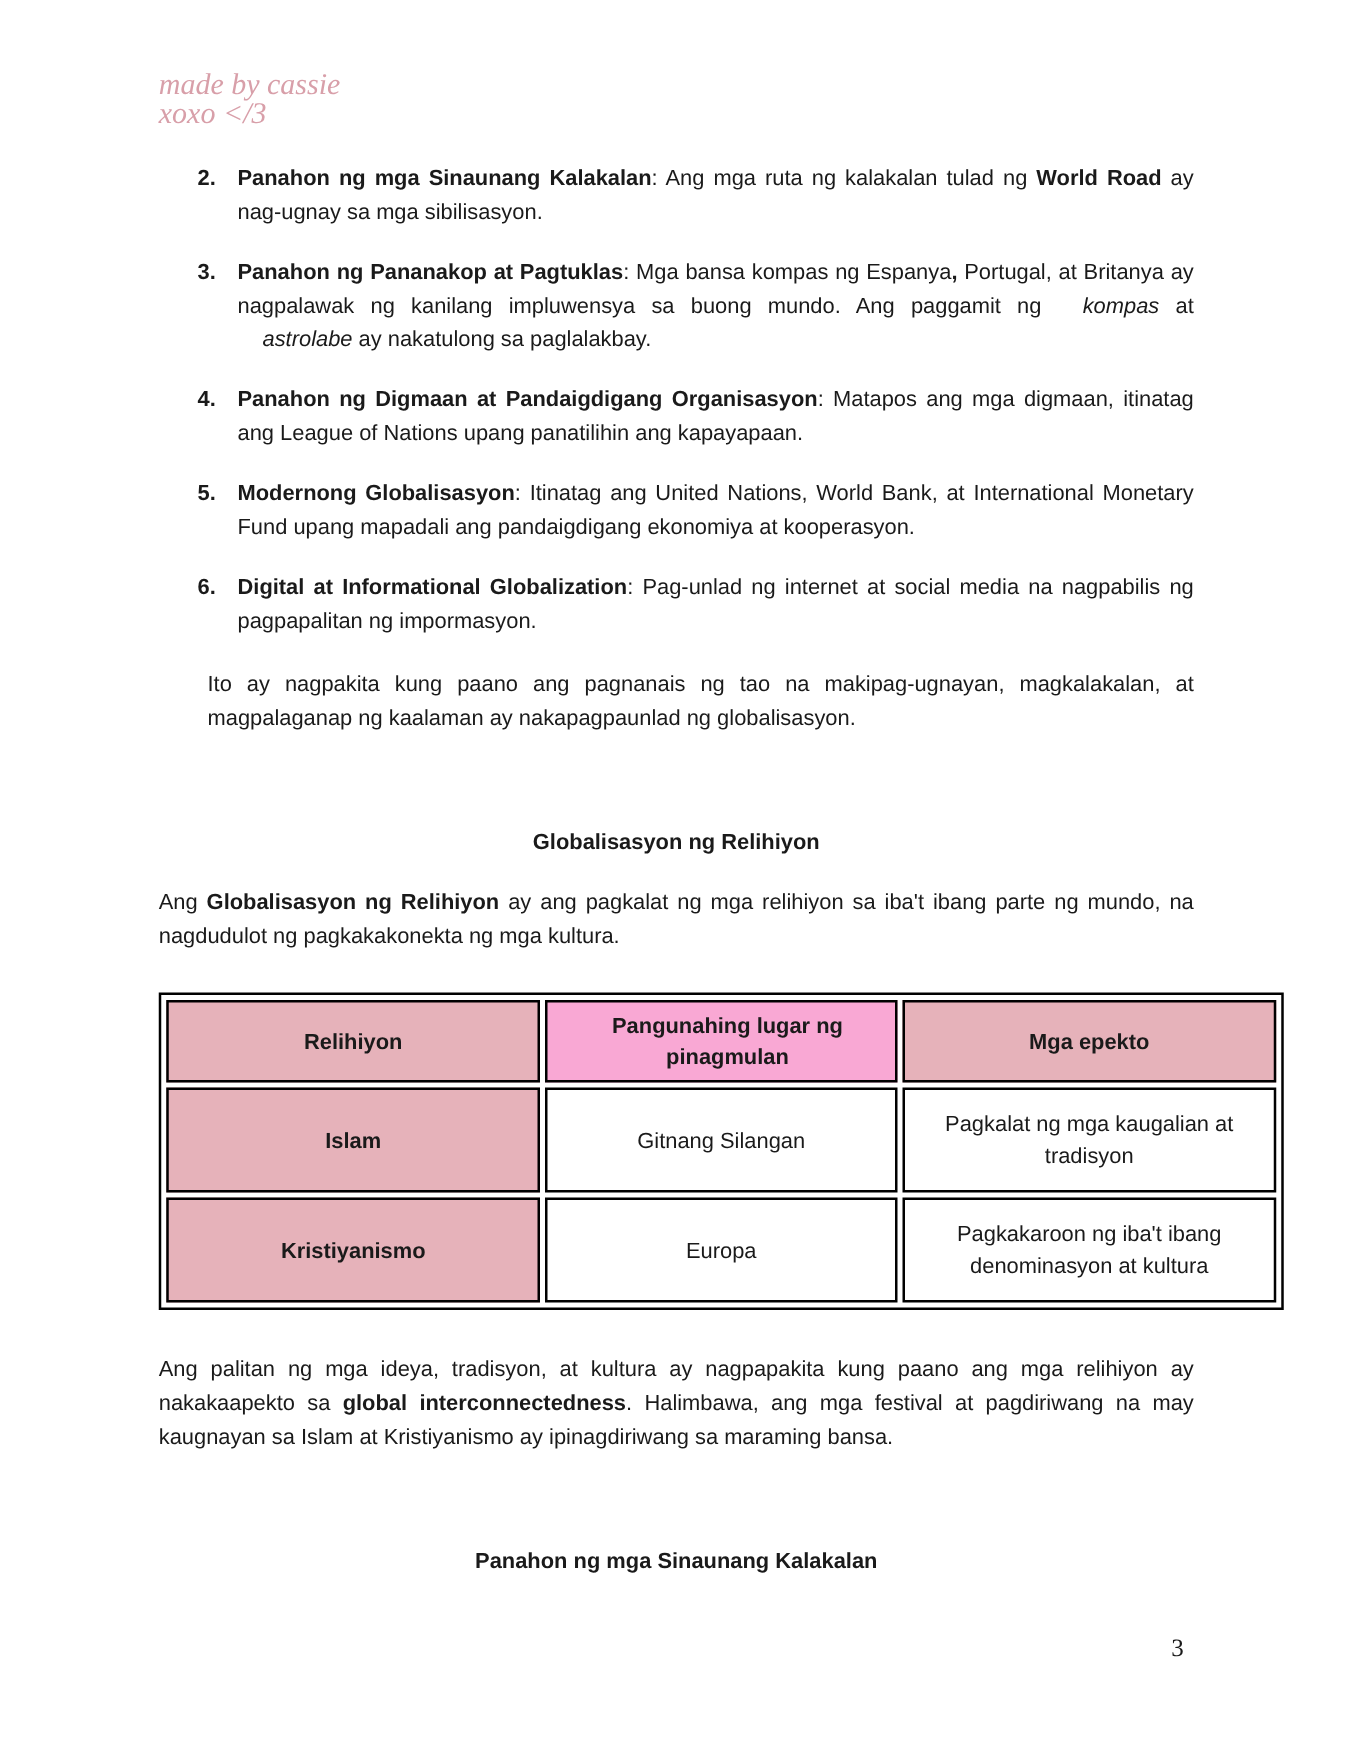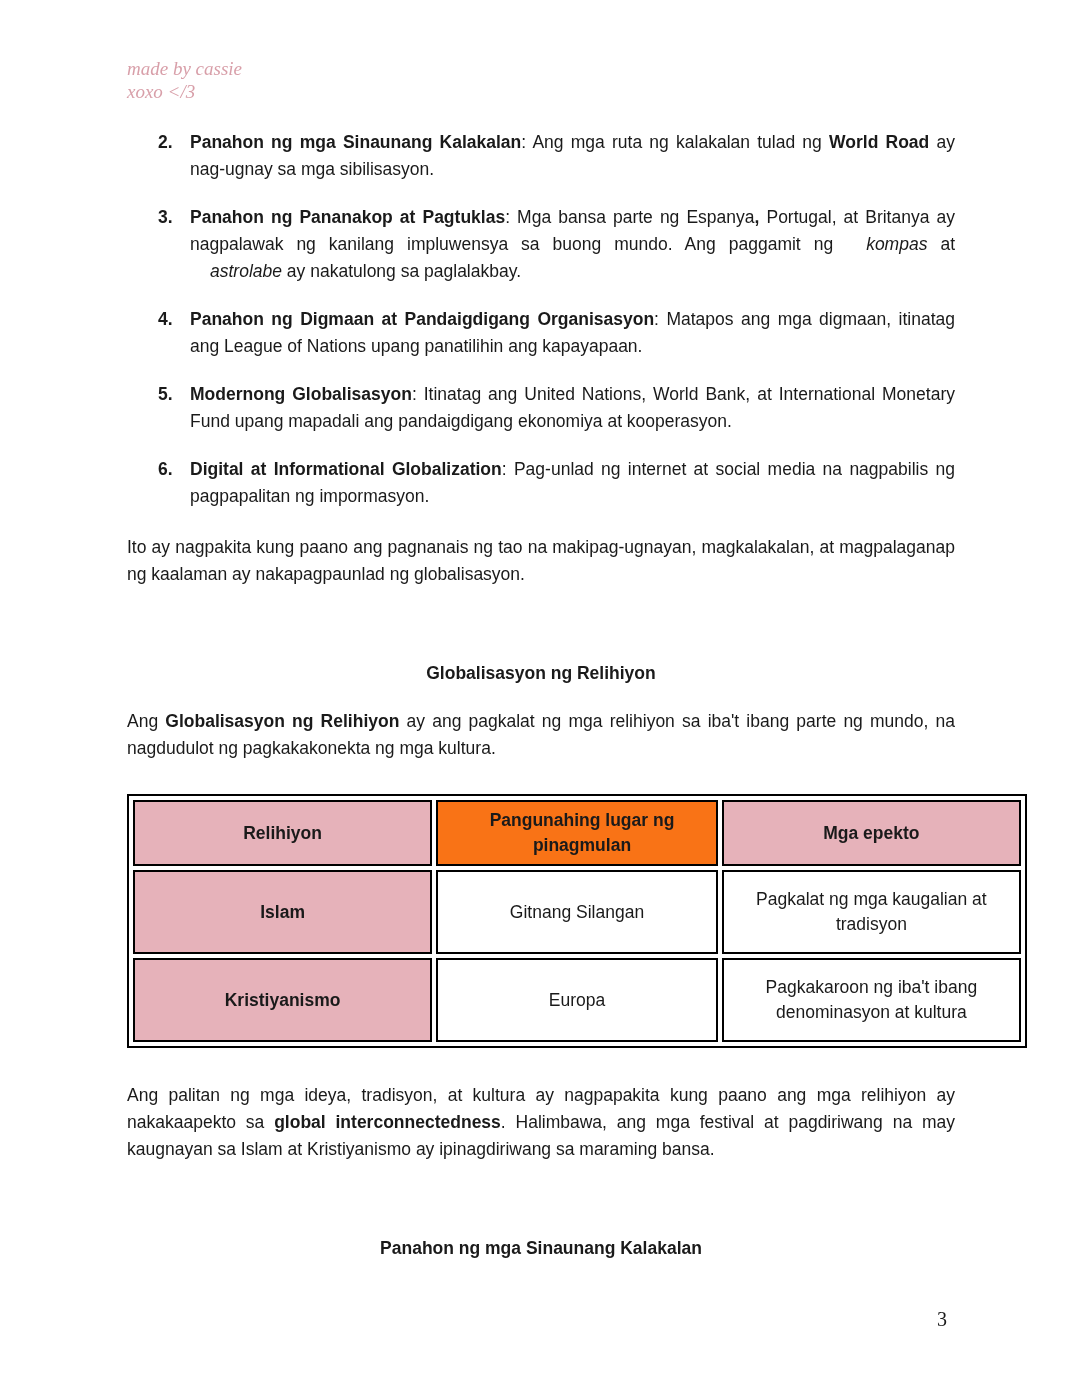--- a/index.html
+++ b/index.html
@@ -14,29 +14,29 @@
   .page {
     position: relative;
     width: 1080px; height: 1397px;
     padding: 57px 125px 0 127px;
     overflow: hidden;
     background: #ffffff;
   }
   .watermark {
     font-family: "Liberation Serif", serif;
     font-style: italic;
-    font-size: 19px;
+    font-size: 24px;
     line-height: 23px;
   }
   .list { margin-top: 26px; }
   .li { display: flex; margin-bottom: 21px; }
   .num { flex: none; width: 32px; margin-left: 31px; font-weight: 700; line-height: 27px; }
   .li-body { flex: 1; text-align: justify; line-height: 27px; }
   .para { margin: 0; text-align: justify; line-height: 27px; }
-  .para-summary { margin-top: 24px; }
+  .para-summary { margin-top: 24px; margin-left: 39px; }
   .heading {
     margin: 0; text-align: center; font-weight: 700;
     font-size: 17.5px; line-height: 27px;
   }
   .heading-religion { margin-top: 72px; margin-bottom: 21px; }
   .heading-trade { margin-top: 72px; }
   .para-outro { margin-top: 34px; }
   .rel-table {
     width: 900px;
     margin-top: 32px;
@@ -75,21 +75,21 @@
     <div>xoxo &lt;/3</div>
   </div>
 
   <div class="list">
     <div class="li">
       <span class="num">2.</span>
       <div class="li-body"><span class="b">Panahon ng mga Sinaunang Kalakalan</span><span>: Ang mga ruta ng kalakalan tulad ng </span><span class="b">World Road</span><span> ay nag-ugnay sa mga sibilisasyon.</span></div>
     </div>
     <div class="li">
       <span class="num">3.</span>
-      <div class="li-body"><span class="b">Panahon ng Pananakop at Pagtuklas</span><span>: Mga bansa parte ng Espanya</span><span class="b">,</span><span> Portugal, at Britanya ay nagpalawak ng kanilang impluwensya sa buong mundo. Ang paggamit ng </span><span class="i">kompas</span><span> at </span><span class="i">astrolabe</span><span> ay nakatulong sa paglalakbay.</span></div>
+      <div class="li-body"><span class="b">Panahon ng Pananakop at Pagtuklas</span><span>: Mga bansa kompas ng Espanya</span><span class="b">,</span><span> Portugal, at Britanya ay nagpalawak ng kanilang impluwensya sa buong mundo. Ang paggamit ng </span><span class="i">kompas</span><span> at </span><span class="i">astrolabe</span><span> ay nakatulong sa paglalakbay.</span></div>
     </div>
     <div class="li">
       <span class="num">4.</span>
       <div class="li-body"><span class="b">Panahon ng Digmaan at Pandaigdigang Organisasyon</span><span>: Matapos ang mga digmaan, itinatag ang League of Nations upang panatilihin ang kapayapaan.</span></div>
     </div>
     <div class="li">
       <span class="num">5.</span>
       <div class="li-body"><span class="b">Modernong Globalisasyon</span><span>: Itinatag ang United Nations, World Bank, at International Monetary Fund upang mapadali ang pandaigdigang ekonomiya at kooperasyon.</span></div>
     </div>
     <div class="li">
@@ -106,21 +106,21 @@
 
   <table class="rel-table">
     <colgroup>
       <col style="width:34%">
       <col style="width:32%">
       <col style="width:34%">
     </colgroup>
     <tbody>
         <tr class="hdr">
       <td class="pink" style="background: rgb(230, 178, 186);">Relihiyon</td>
-      <td class="pink" style="background: #f97316; padding-left: 24px;">Pangunahing lugar ng pinagmulan</td>
+      <td class="pink" style="background: #f9a8d4; padding-left: 24px;">Pangunahing lugar ng pinagmulan</td>
       <td class="pink" style="background: rgb(230, 178, 186); margin-left: 40px;">Mga epekto</td>
     </tr>
     <tr class="row">
       <td class="pink" style="background: rgb(230, 178, 186);">Islam</td>
       <td>Gitnang Silangan</td>
       <td>Pagkalat ng mga kaugalian at tradisyon</td>
     </tr>
     <tr class="row">
       <td class="pink" style="background: rgb(230, 178, 186);">Kristiyanismo</td>
       <td>Europa</td>

